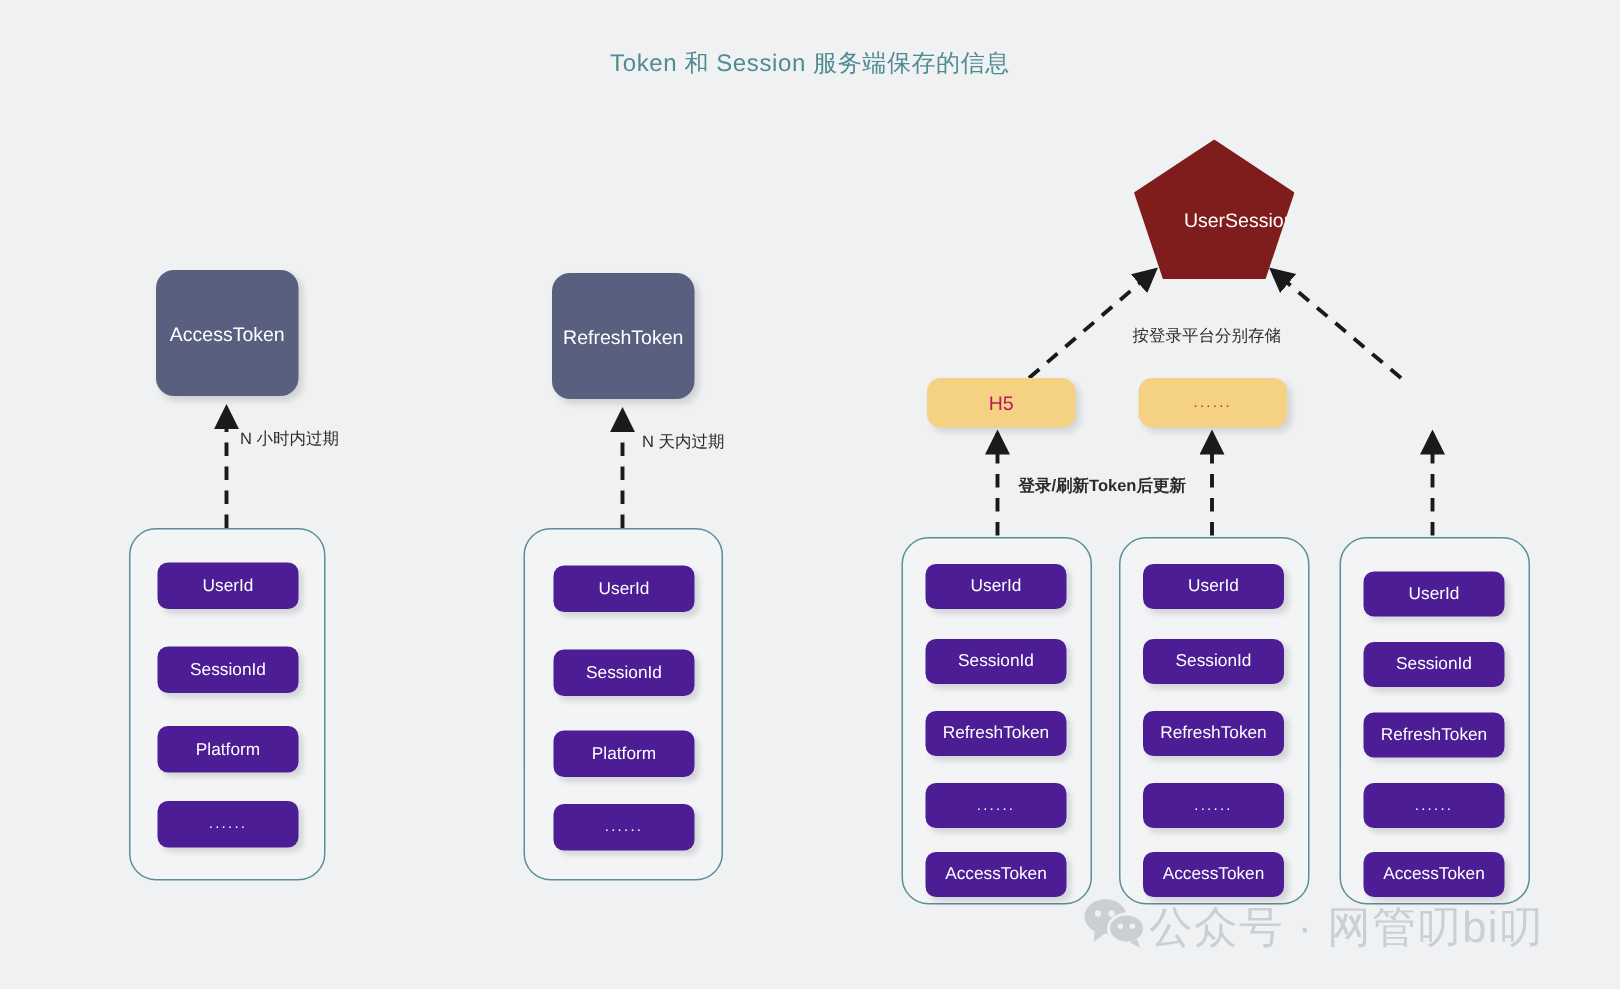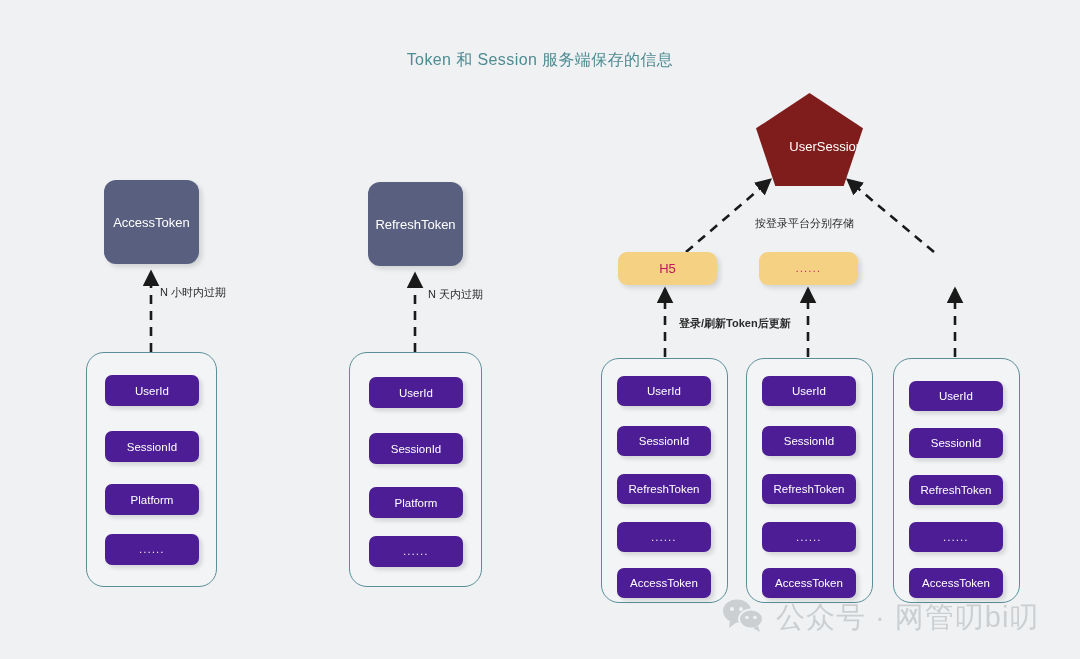--- a/index.html
+++ b/index.html
@@ -15,21 +15,21 @@
     width: 1080px;
     height: 659px;
     background: #eff1f3;
     overflow: hidden;
   }
 
   
   #title {
     position: absolute;
     left: 0;
-    top: 50px;
+    top: 32px;
     width: 1080px;
     text-align: center;
     font-size: 16px;
     color: #4f8b92;
     letter-spacing: 0.4px;
   }
 
   
   .token-box {
     position: absolute;
@@ -111,21 +111,21 @@
     pointer-events: none;
   }
 
   
   #watermark {
     position: absolute;
     left: 722px;
     top: 598px;
     display: flex;
     align-items: center;
-    gap: 10px;
+    gap: 0;
     opacity: 0.42;
   }
   #watermark .wm-text {
     font-size: 29px;
     color: #9aa2a6;
     letter-spacing: 1px;
     white-space: nowrap;
   }
 </style>
 </head>

